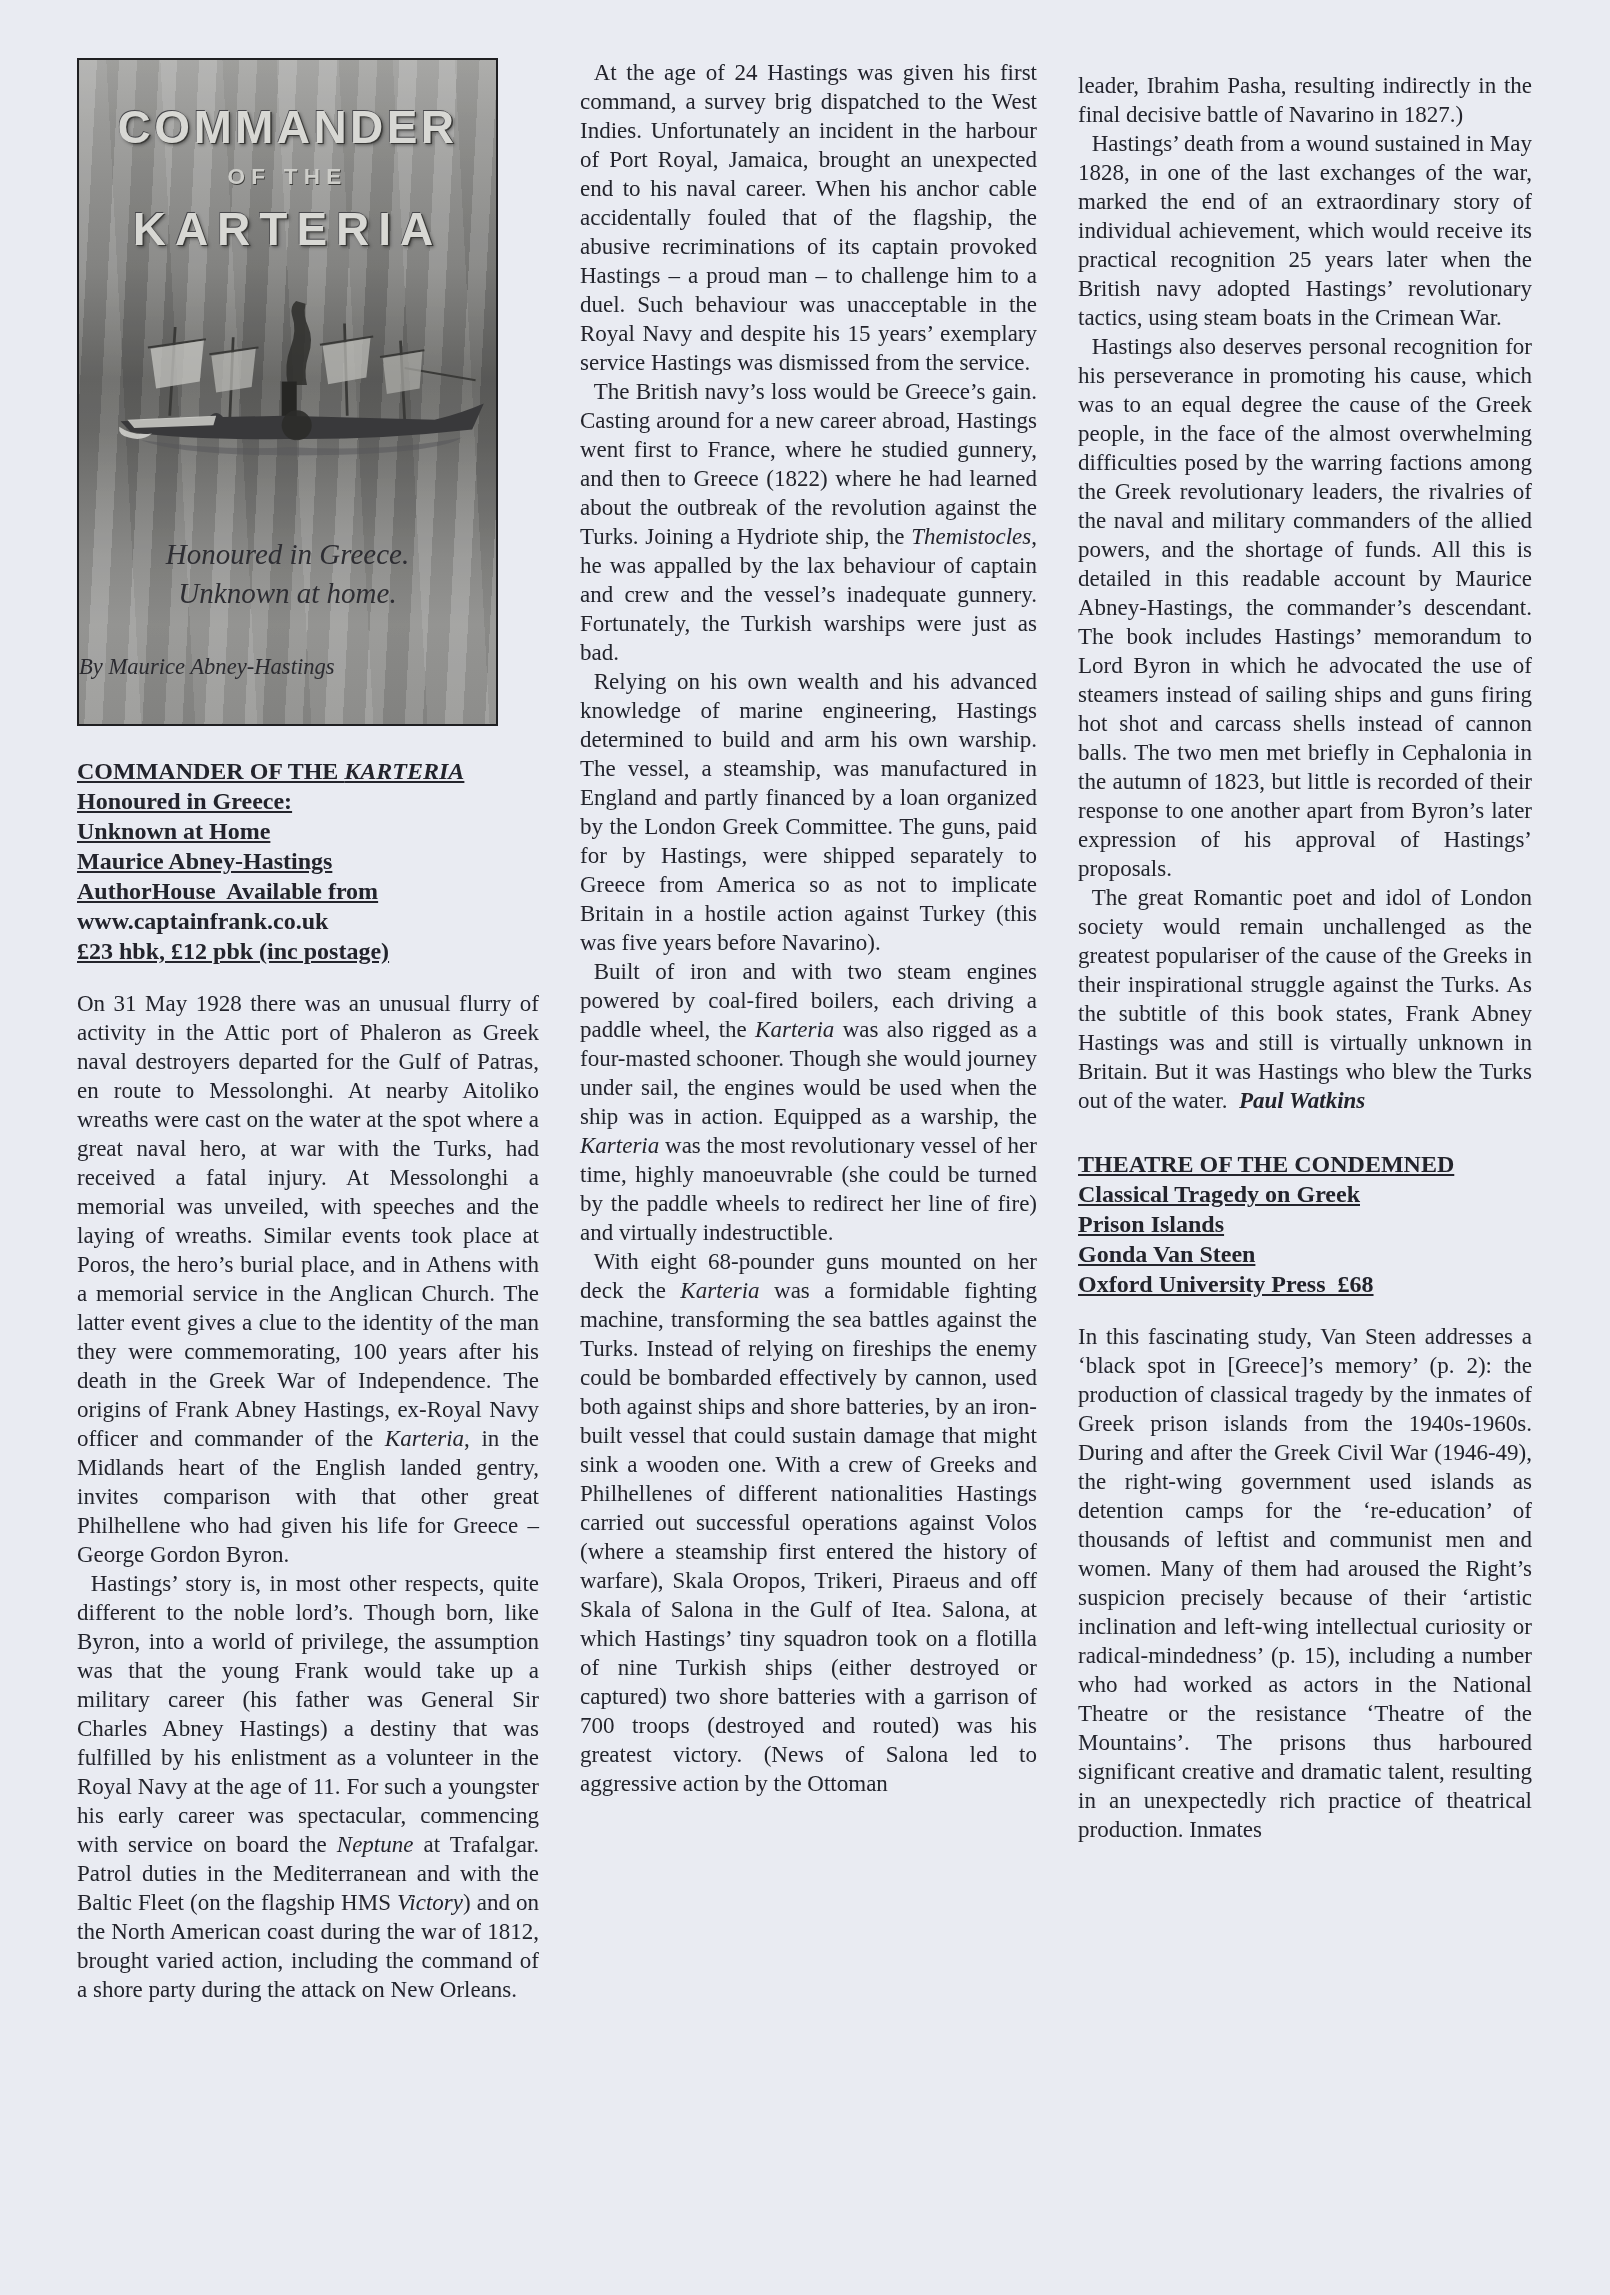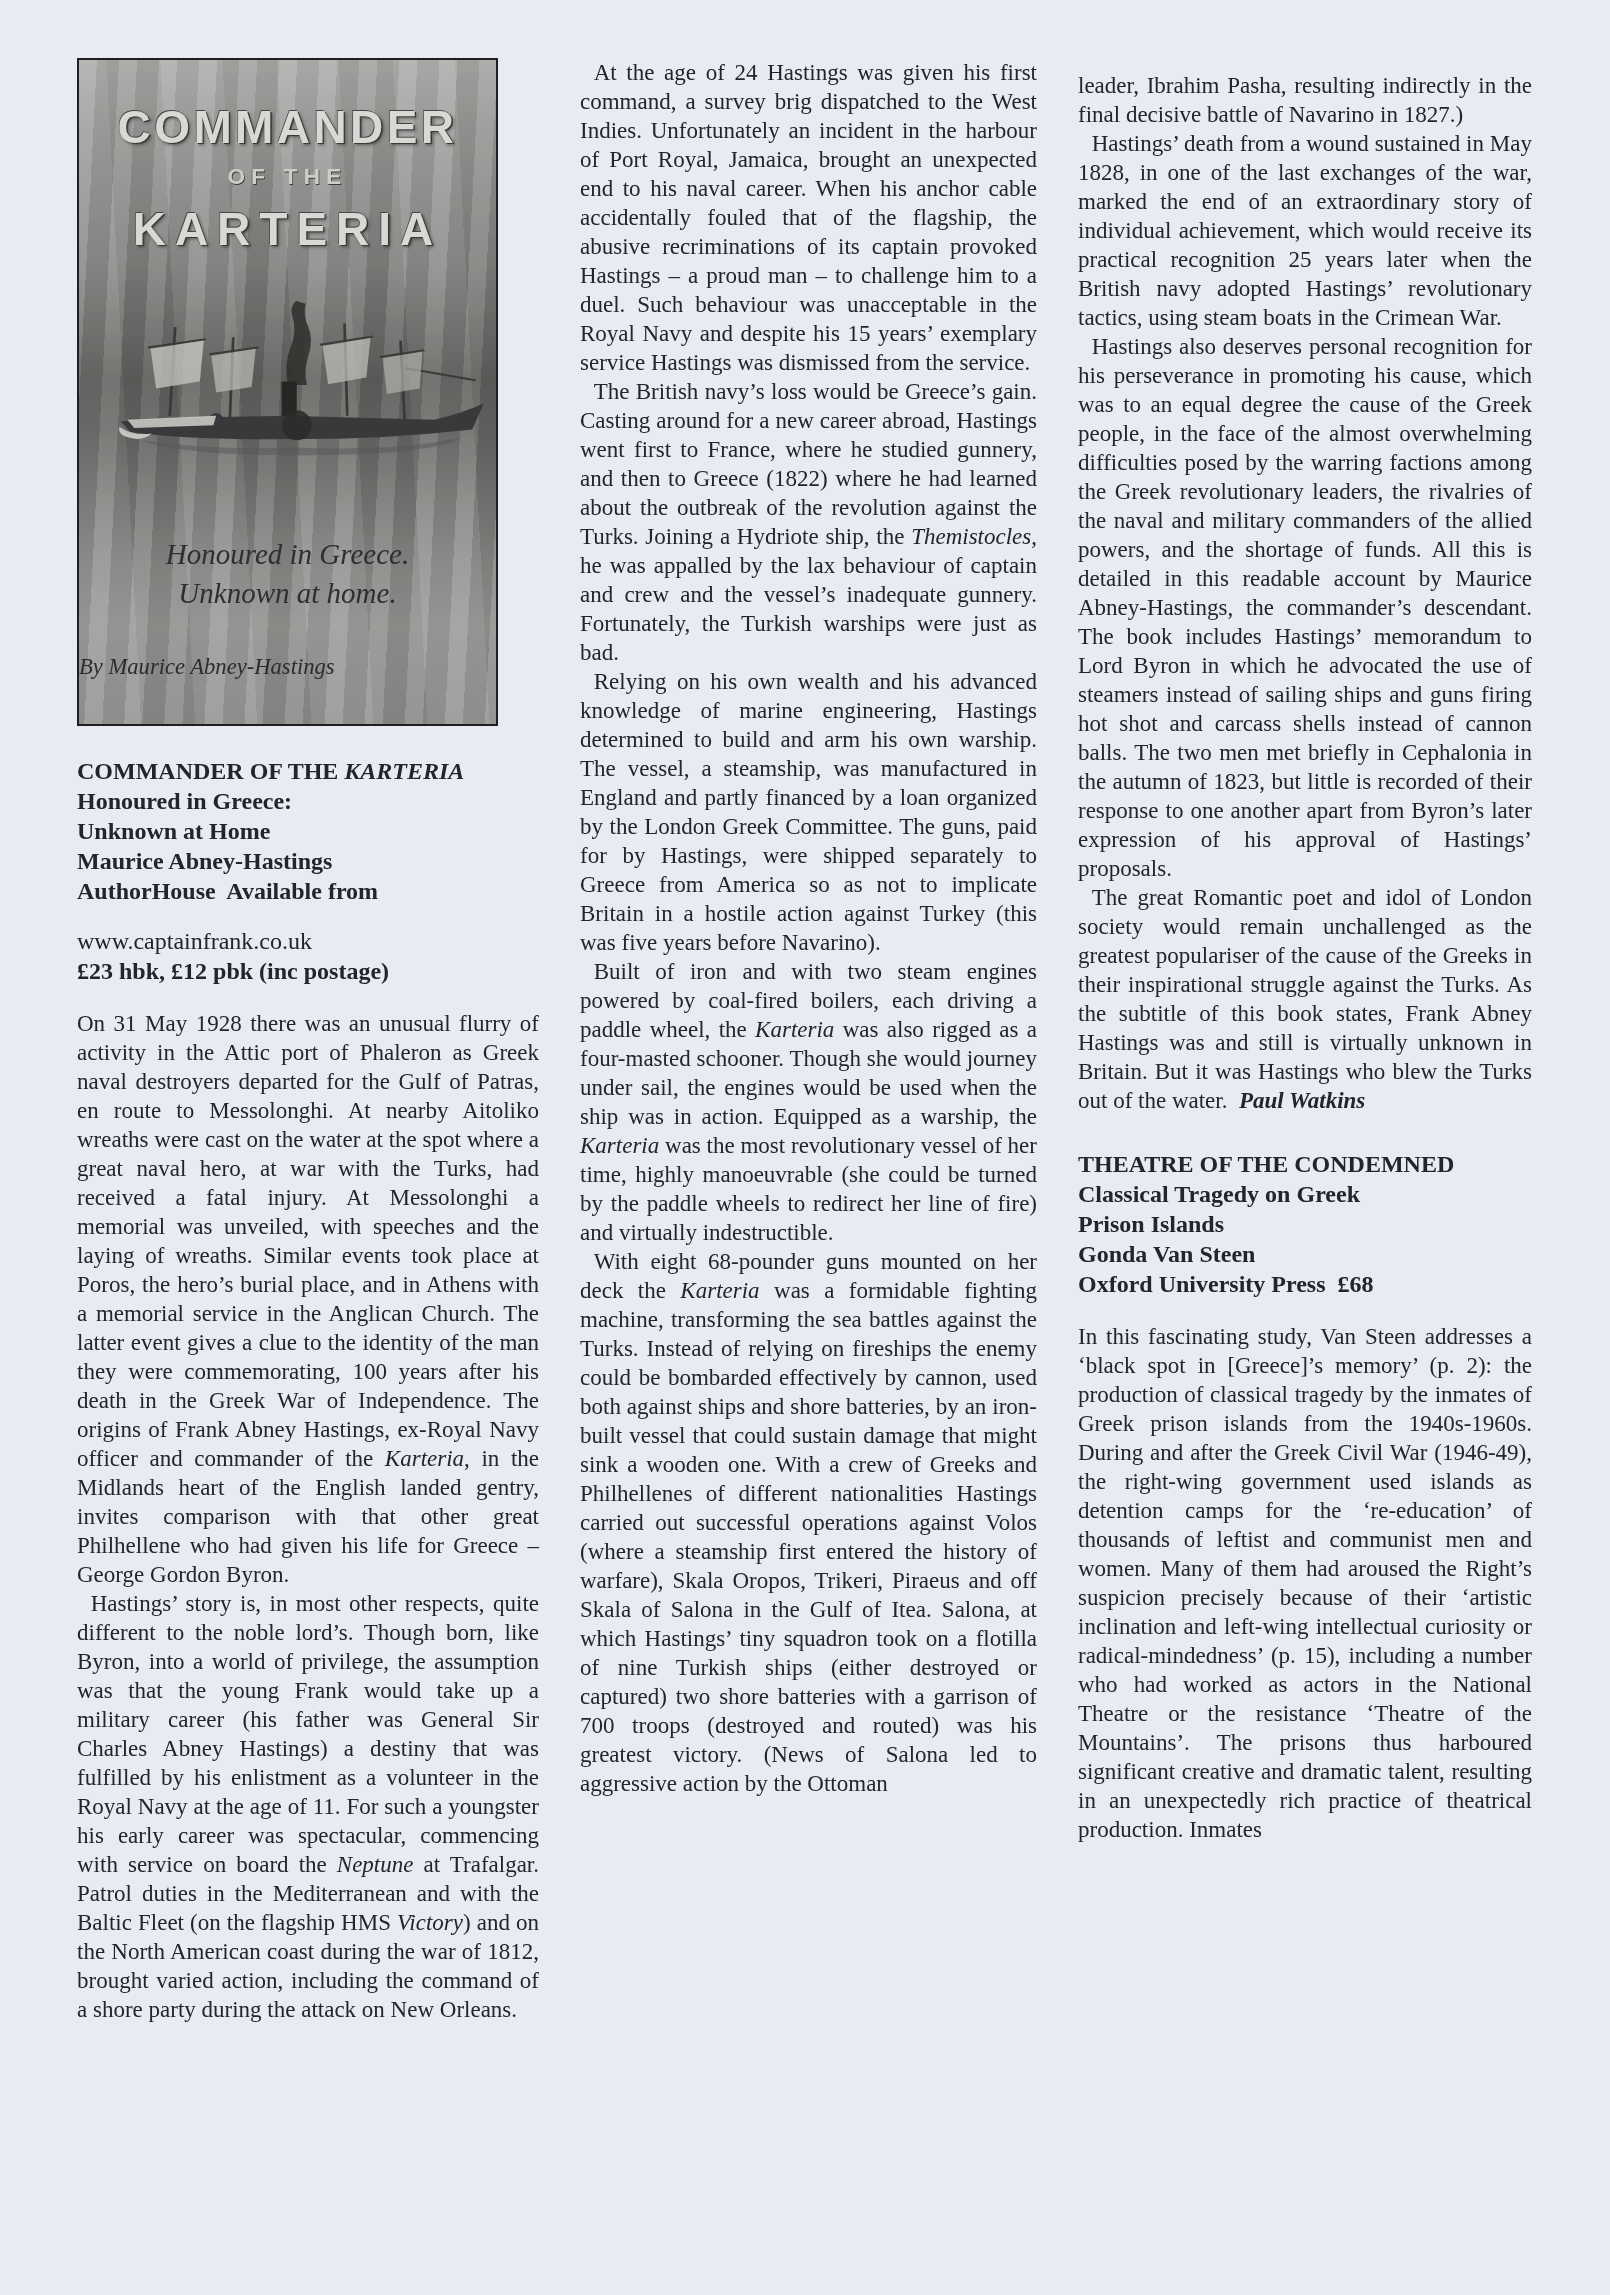--- a/index.html
+++ b/index.html
@@ -18,22 +18,22 @@
     margin:0;text-align:justify;
     font-size:23px;line-height:29px;
     hyphens:auto;-webkit-hyphens:auto;
   }
   .para.ind{text-indent:13.7px;}
   .it{font-style:italic;}
   .bd{font-weight:bold;}
   .review-header{margin:34px 0 23px 0;}
   .col1 .review-header{margin-top:30px;}
   .review-header div{font-size:24px;line-height:30px;}
-  .review-header .hb{font-weight:bold;}
-  .review-header .hr{font-weight:normal;margin-top:20px;}
+  .review-header .hb{font-weight:bold;text-decoration:underline;}
+  .review-header .hr{font-weight:bold;}
   
   .book-cover{
     position:relative;width:417px;height:664px;
     border:2.1px solid #1f1f22;
     background:
       linear-gradient(180deg,
         #a9a9a7 0%, #9c9c9a 9%, #90908e 20%, #858583 31%,
         #747472 40%, #646462 48%, #6a6a68 56%, #7a7a78 65%,
         #8b8b89 75%, #969694 85%, #8f8f8d 100%);
     overflow:hidden;

